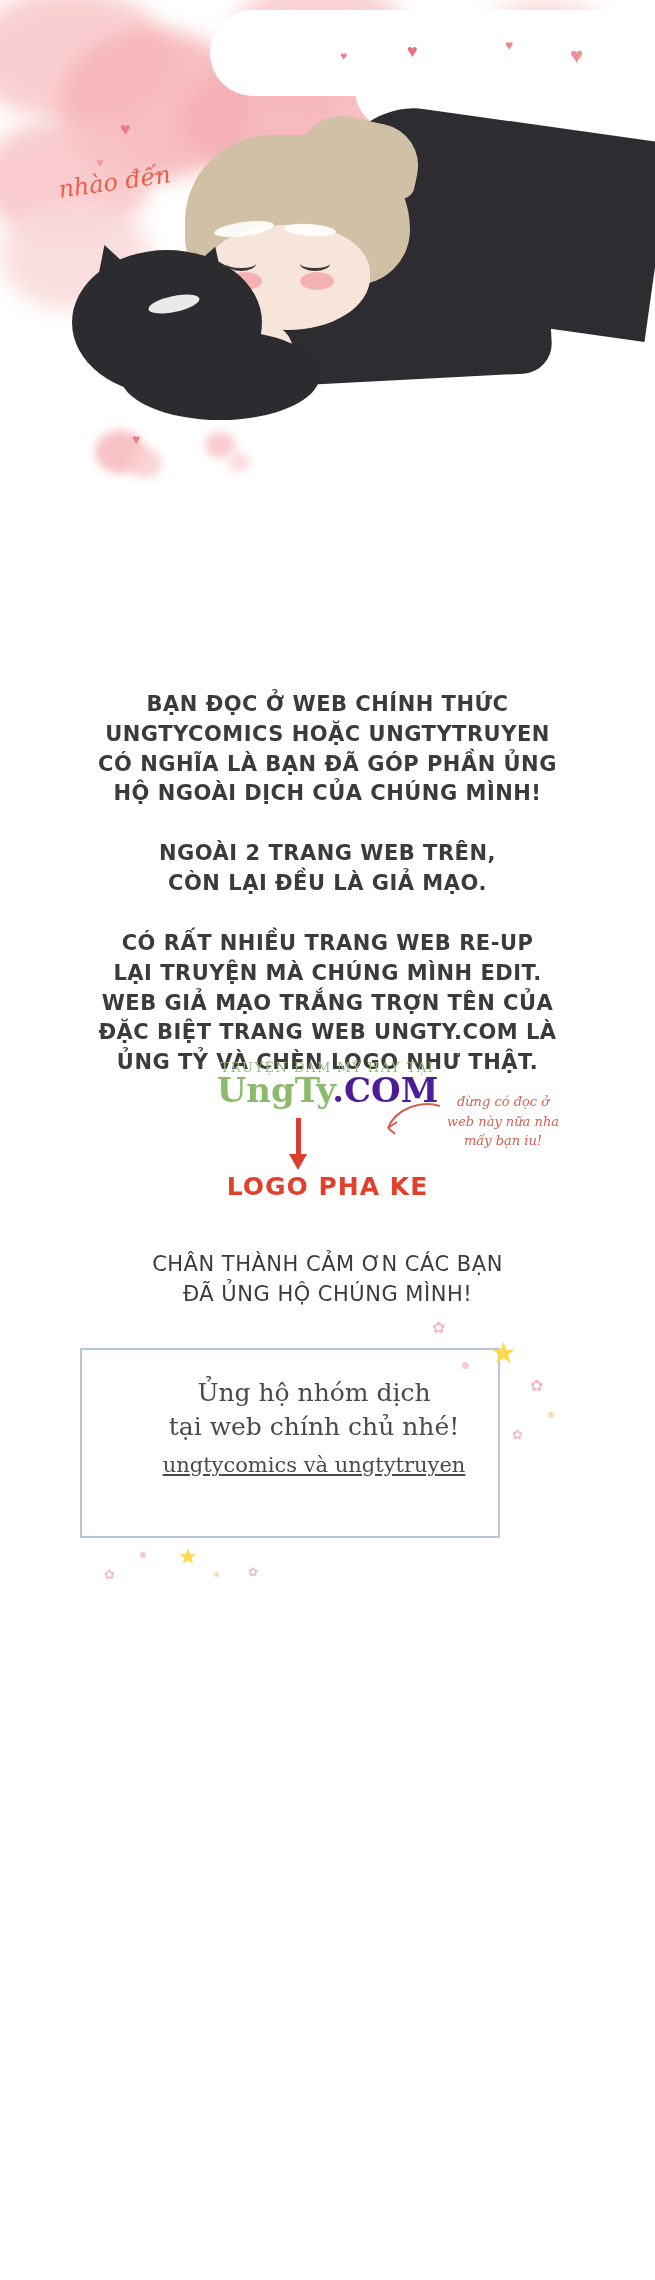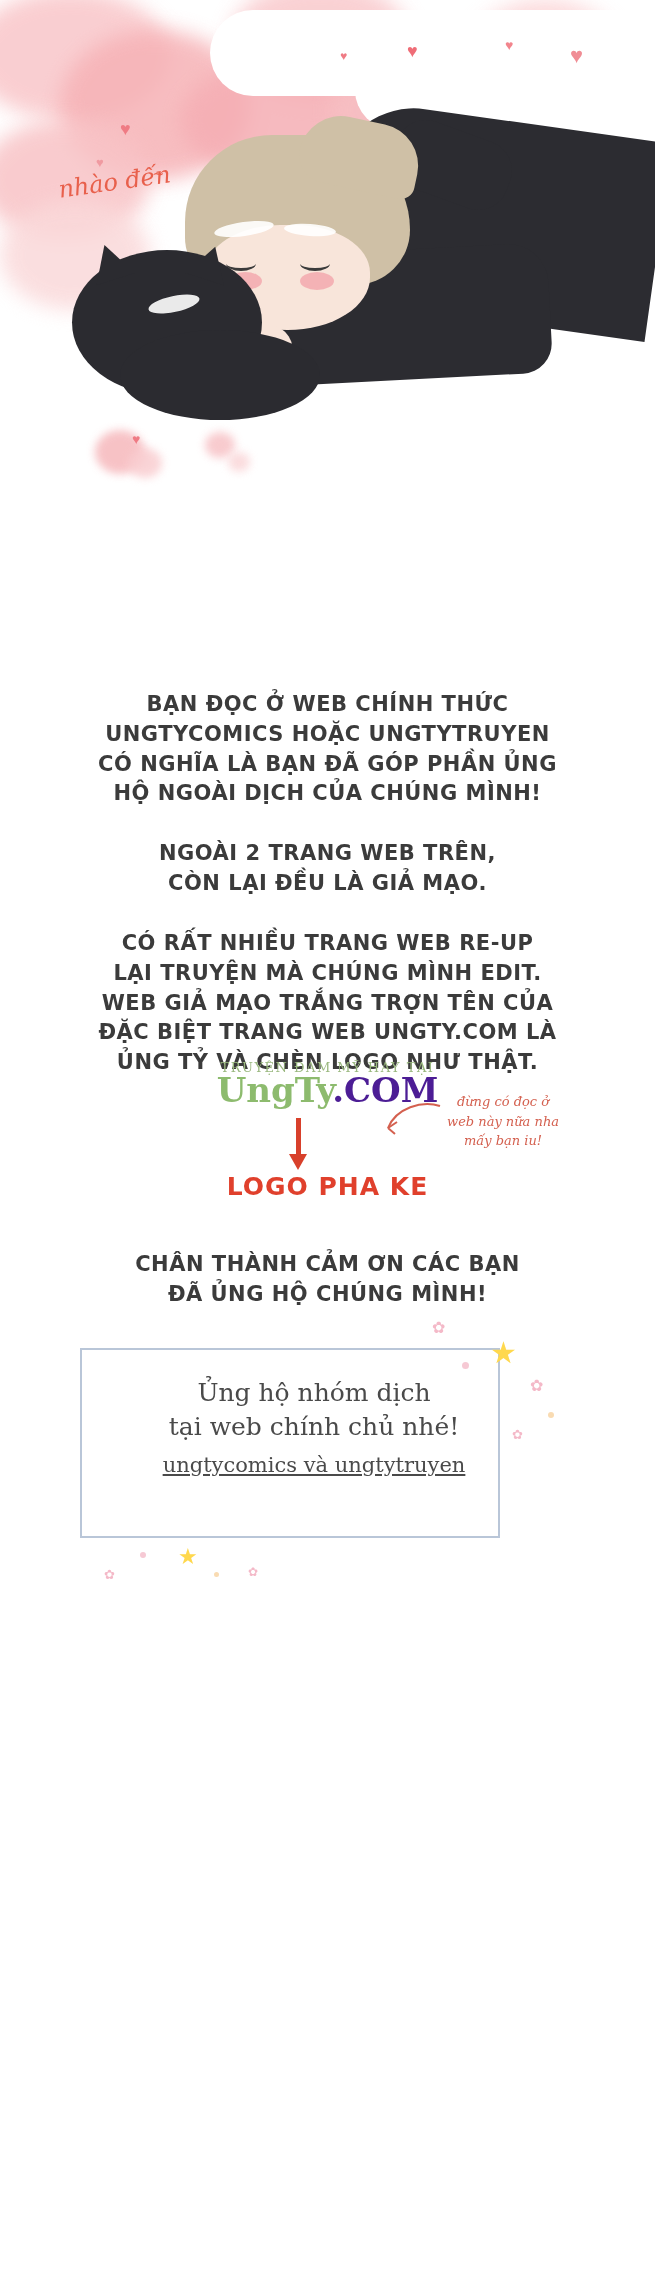--- a/index.html
+++ b/index.html
@@ -175,21 +175,21 @@
   .thanks {
     position: absolute;
     left: 0;
     top: 1250px;
     width: 655px;
     text-align: center;
   }
   .thanks p {
     margin: 0;
     font-family: "DejaVu Sans", sans-serif;
-    font-weight: bold;
+    font-weight: normal;
     font-size: 21px;
     color: #3b3b3b;
     line-height: 1.42;
     letter-spacing: .5px;
   }
 
   
   .supportbox {
     position: absolute;
     left: 80px;

